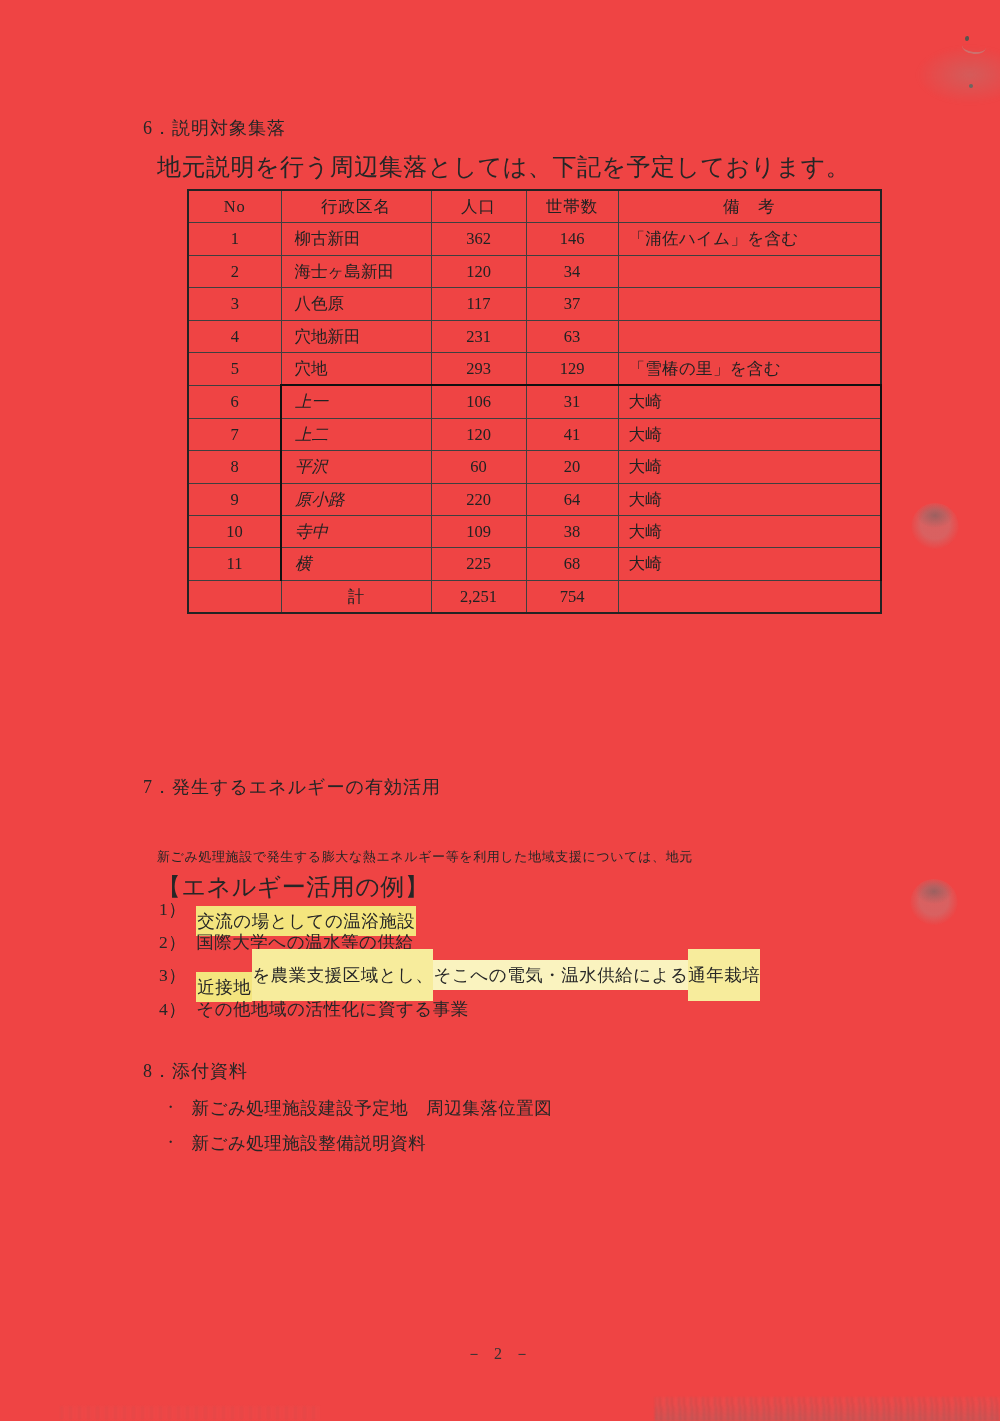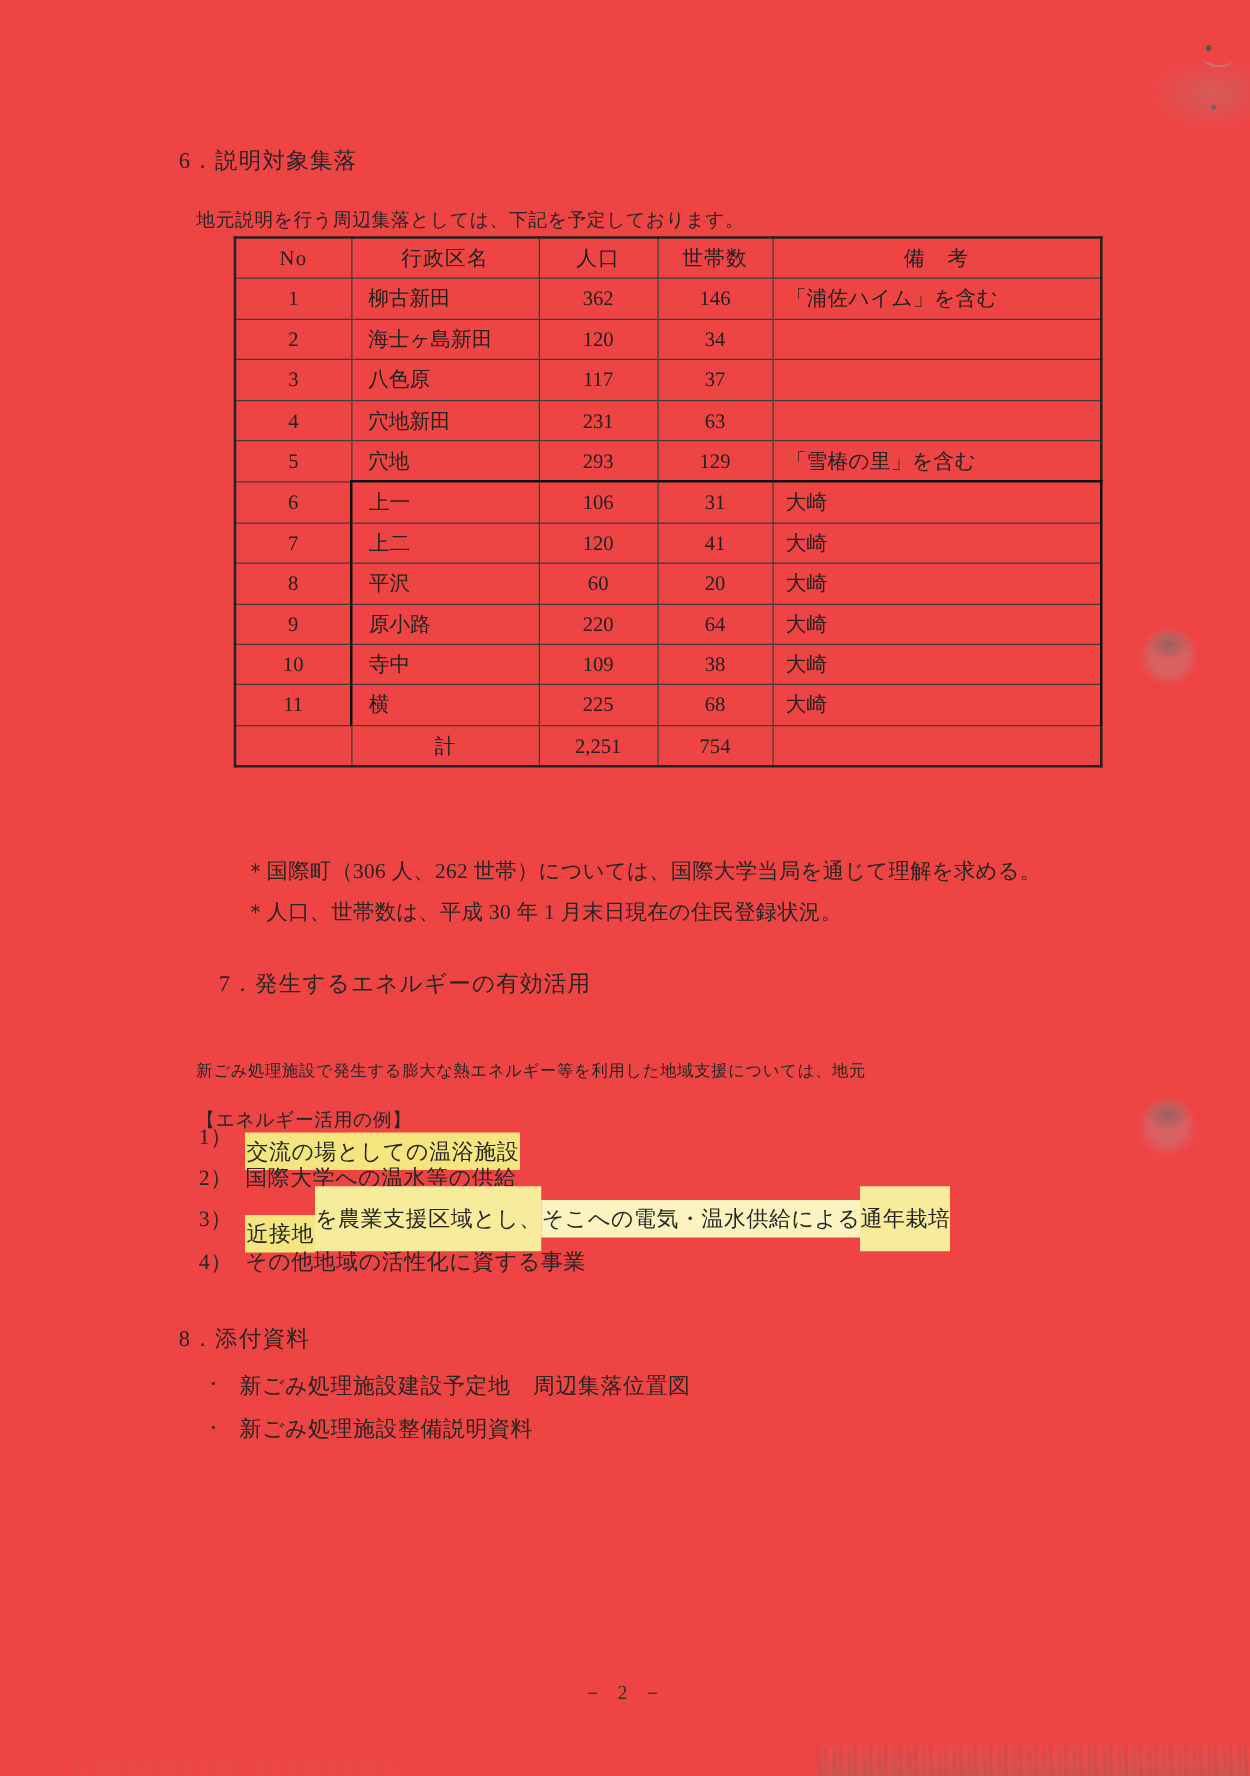--- a/index.html
+++ b/index.html
@@ -6,42 +6,42 @@
   .page {
     position:relative; width:1000px; height:1421px;
     background:#ef4444; overflow:hidden;
     font-family:"Liberation Serif","DejaVu Serif",serif;
     color:#262626;
   }
   .abs { position:absolute; }
 
   
   .sec-heading { font-size:18px; letter-spacing:1px; white-space:nowrap; }
-  .body-text   { font-size:15px; letter-spacing:0.5px; white-space:nowrap;margin-top:16px; }
+  .body-text   { font-size:24px; letter-spacing:0.5px; white-space:nowrap; }
 
   
   .tbl {
     position:absolute; left:187px; top:189px;
     border-collapse:collapse; table-layout:fixed; width:693px;
     font-size:16.5px; color:#222;
   }
   .tbl td, .tbl th {
     border:1px solid #3f3f3f; height:31.4px; padding:0;
     text-align:center; font-weight:normal; line-height:1.05;
     overflow:hidden; white-space:nowrap;
   }
   .tbl { border:2px solid #232323; }
   .tbl .c1 { text-align:left; padding-left:13px; }
   .tbl .c4 { text-align:left; padding-left:10px; letter-spacing:0.3px; }
   .tbl tr.head th { text-align:center; padding-left:0; letter-spacing:1px; }
   .tbl tr.total .c1 { text-align:center; padding-left:0; }
   
   .tbl .gt { border-top:2.5px solid #101010; }
   .tbl .gb { border-bottom:2.5px solid #101010; }
-  .tbl .gl { border-left:2.5px solid #101010; }
+  .tbl .gl { border-left:2.5px solid #101010;font-style:italic; }
   .tbl .gr { border-right:2.5px solid #101010; }
 
   
   .footnotes { left:196px; top:681px; font-size:17px; line-height:32.5px;
     list-style:none; margin:0; padding:0; white-space:nowrap; letter-spacing:0.3px; }
 
   
   .para-line { left:122px; font-size:13px; letter-spacing:0.6px; white-space:nowrap;margin-top:40px; }
   .indent { padding-left:35px; }
   .examples { left:159px; top:892px; }
@@ -195,26 +195,22 @@
         <tr class="total">
           <td class="c0"></td>
           <td class="c1">計</td>
           <td class="c2">2,251</td>
           <td class="c3">754</td>
           <td class="c4"></td>
         </tr>
       </tbody>
   </table>
 
-  <ul class="abs footnotes">
-      <li>＊国際町（306 人、262 世帯）については、国際大学当局を通じて理解を求める。</li>
-      <li>＊人口、世帯数は、平成 30 年 1 月末日現在の住民登録状況。</li>
-    </ul>
-
-  <div class="abs sec-heading" style="left:143px; top:775px;margin-left:32px;">7．発生するエネルギーの有効活用</div>
+
+  <div class="abs sec-heading" style="left:143px; top:775px;">7．発生するエネルギーの有効活用</div>
   <div class="abs para-line indent" style="top:808px;">新ごみ処理施設で発生する膨大な熱エネルギー等を利用した地域支援については、地元</div>
   <div class="abs body-text" style="left:157px; top:871px;">【エネルギー活用の例】</div>
   <div class="abs examples">
       <div class="ex-item">
         <span class="ex-num">1）</span>
         <span class="hl-strong">交流の場としての温浴施設</span>
       </div>
       <div class="ex-item">
         <span class="ex-num">2）</span>
         <span>国際大学への温水等の供給</span>

